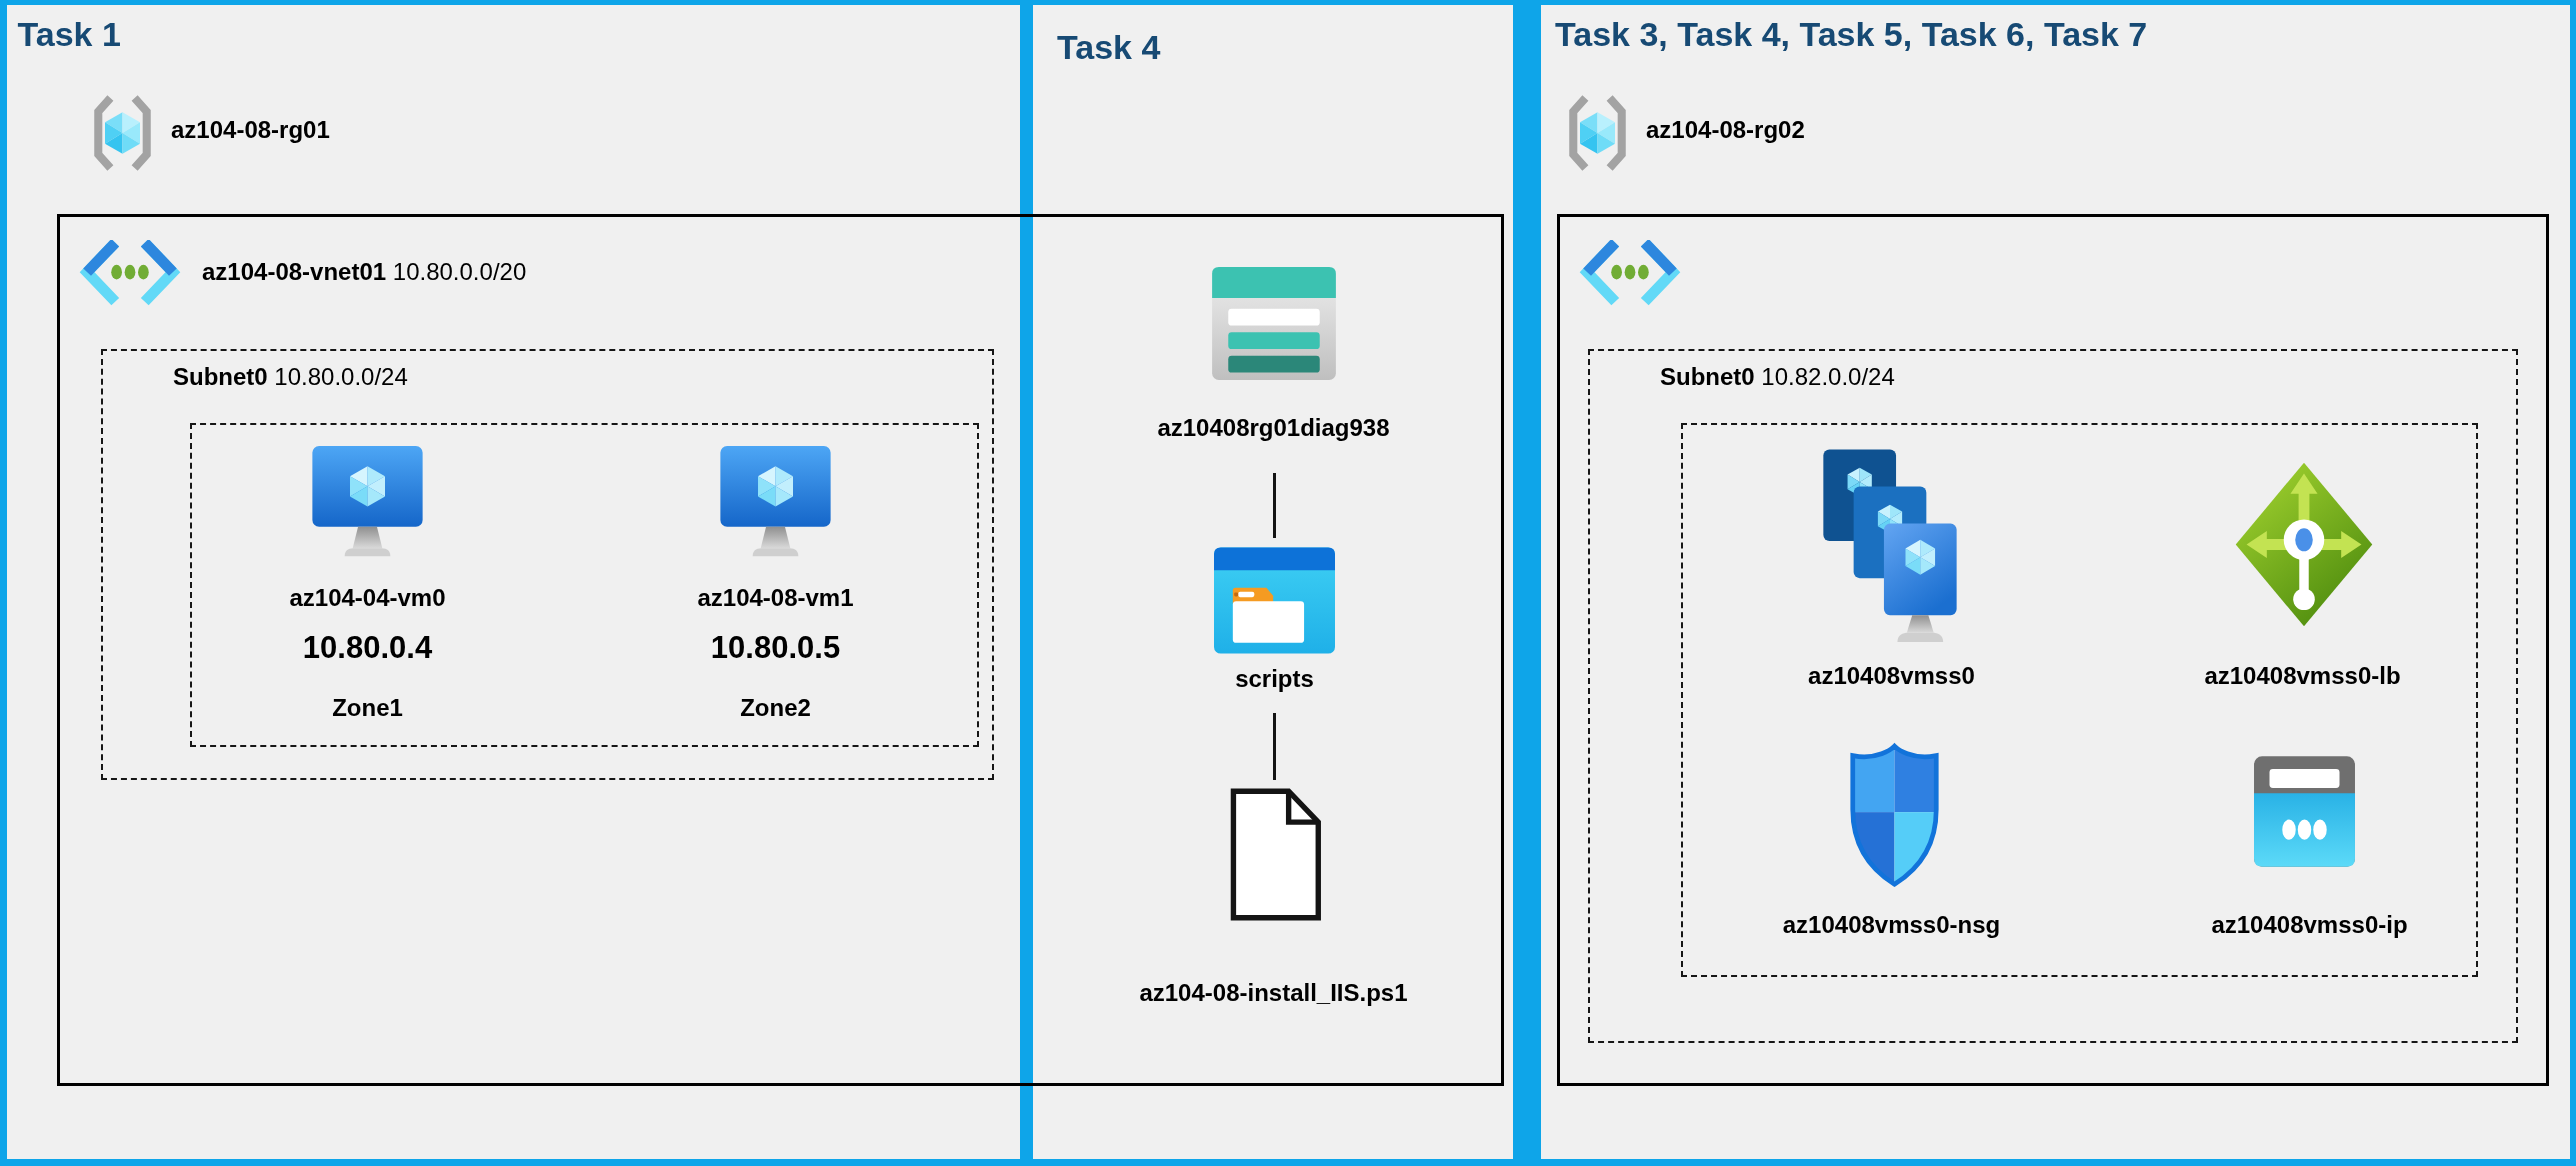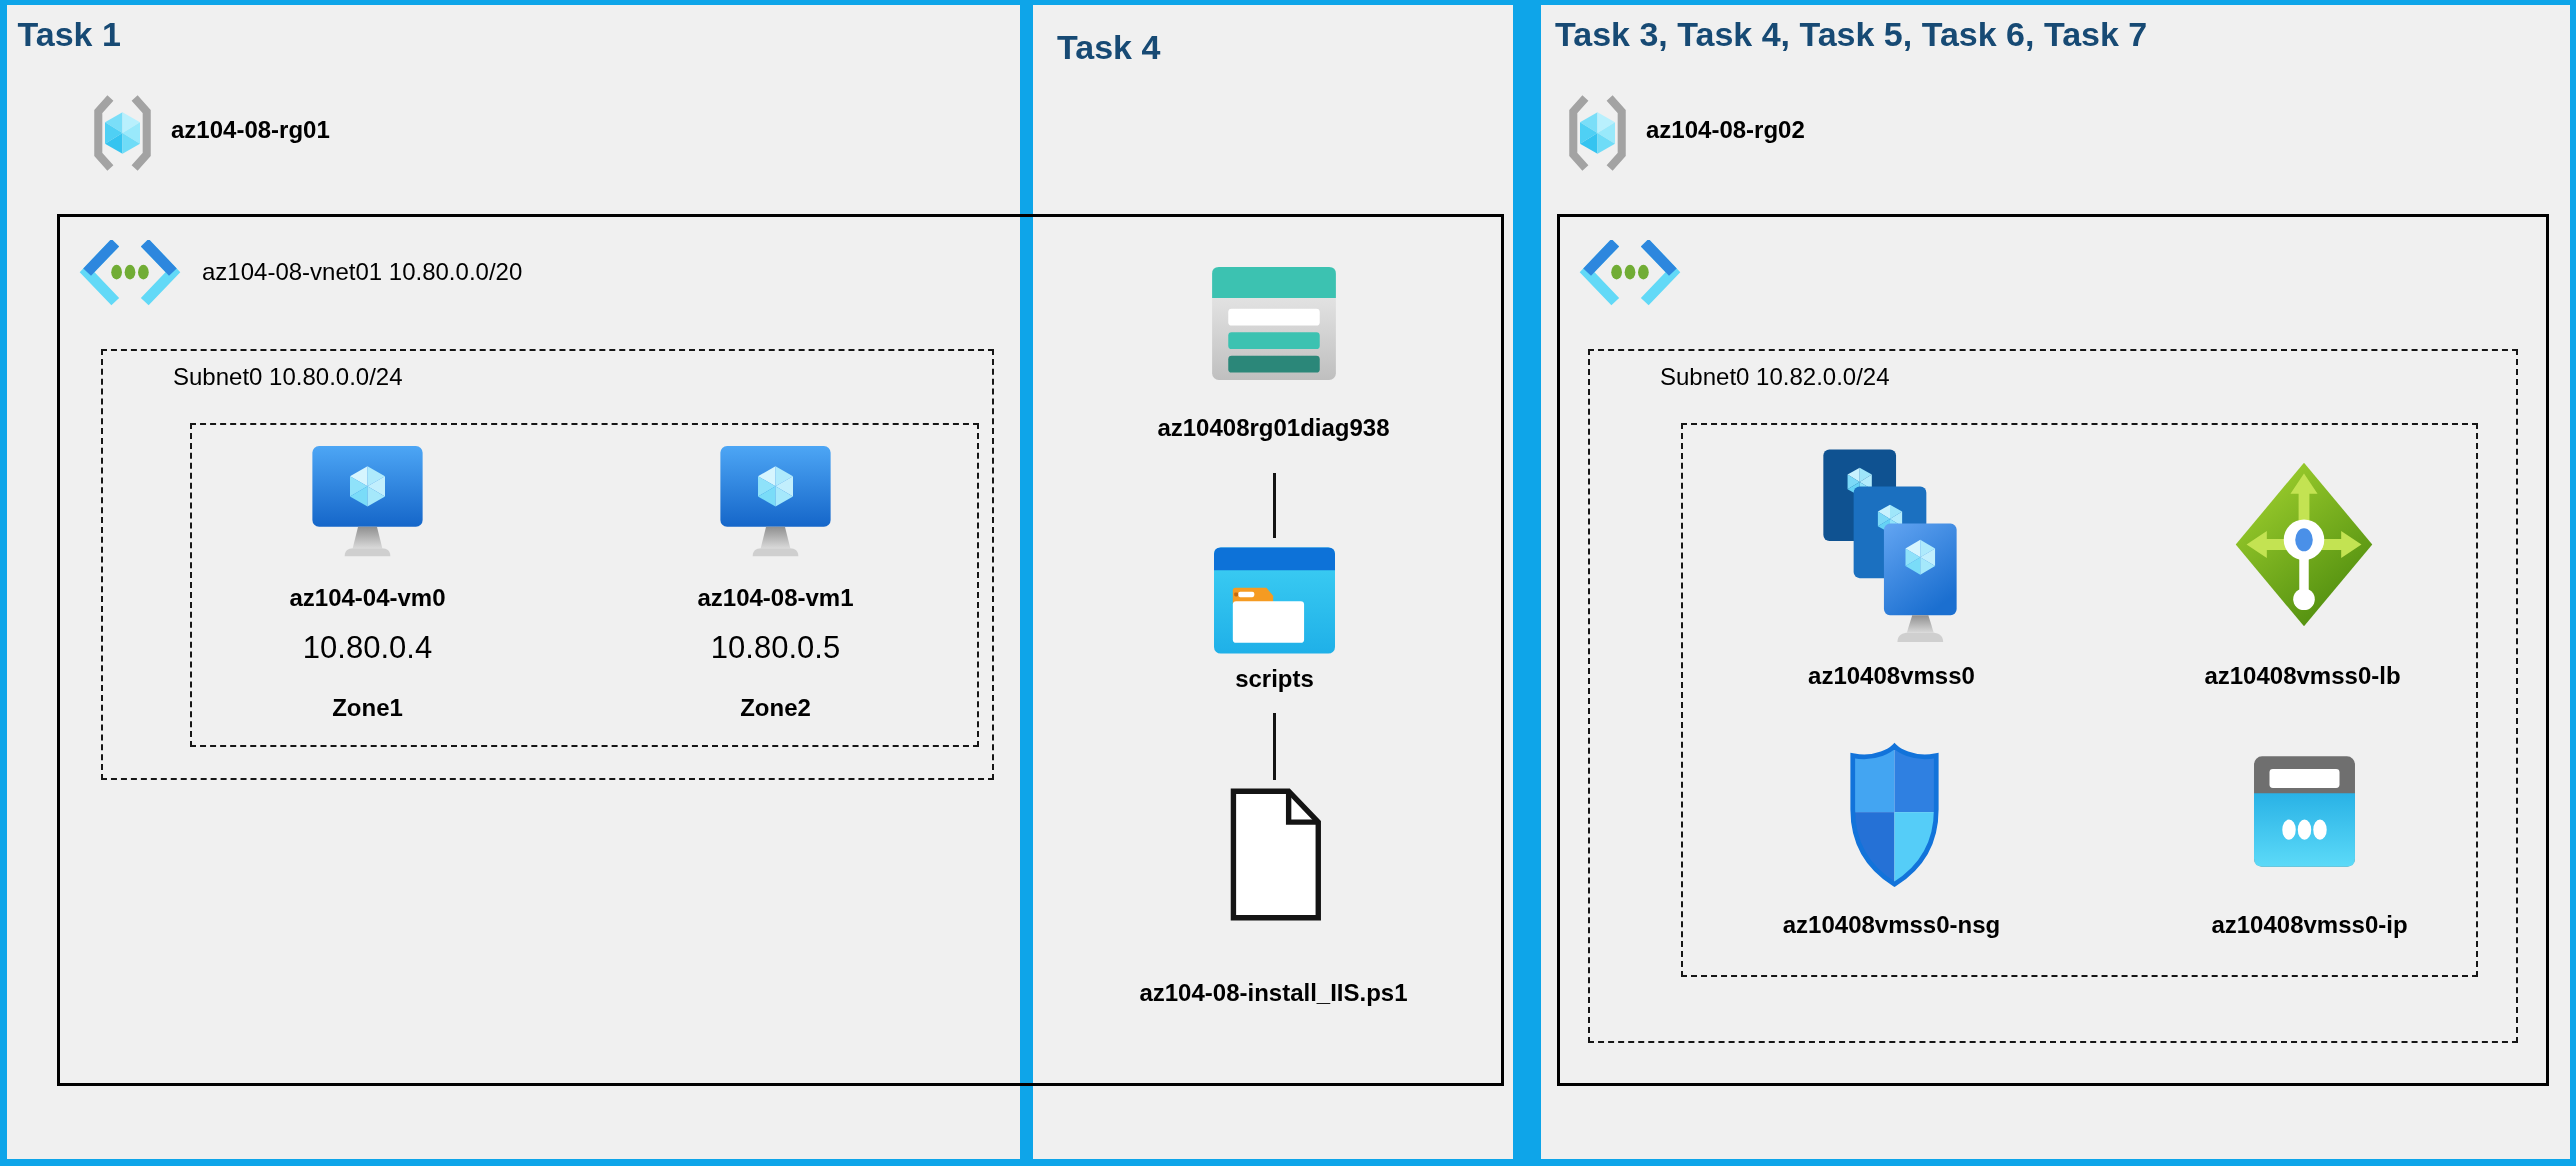--- a/index.html
+++ b/index.html
@@ -6,22 +6,22 @@
   #canvas{
     position:relative;width:2576px;height:1166px;background:#0ea5e9;
     font-family:"Liberation Sans", sans-serif;color:#000;overflow:hidden;
   }
   .panel{position:absolute;top:5.4px;height:1154px;background:#f0f0f0;}
   .abs{position:absolute;}
   .task-heading{font-size:34px;font-weight:bold;color:#174a74;white-space:nowrap;}
   .solid-box{position:absolute;border:3.4px solid #000;box-sizing:border-box;}
   .dashed-box{position:absolute;border:2.7px dashed #161616;box-sizing:border-box;}
   .lbl{font-size:24px;font-weight:bold;white-space:nowrap;}
-  .lbl-reg{font-size:31px;font-weight:normal;white-space:nowrap;}
-  .name-cidr b{font-weight:normal;}
+  .lbl-reg{font-size:31px;font-weight:bold;white-space:nowrap;}
+  .name-cidr b{font-weight:bold;}
   .name-cidr span.cidr{font-weight:normal;}
   .center{text-align:center;}
   .connector{position:absolute;width:3.4px;background:#141414;}
   svg{display:block;}
 </style>
 </head>
 <body>
 
 <div id="canvas">
 

